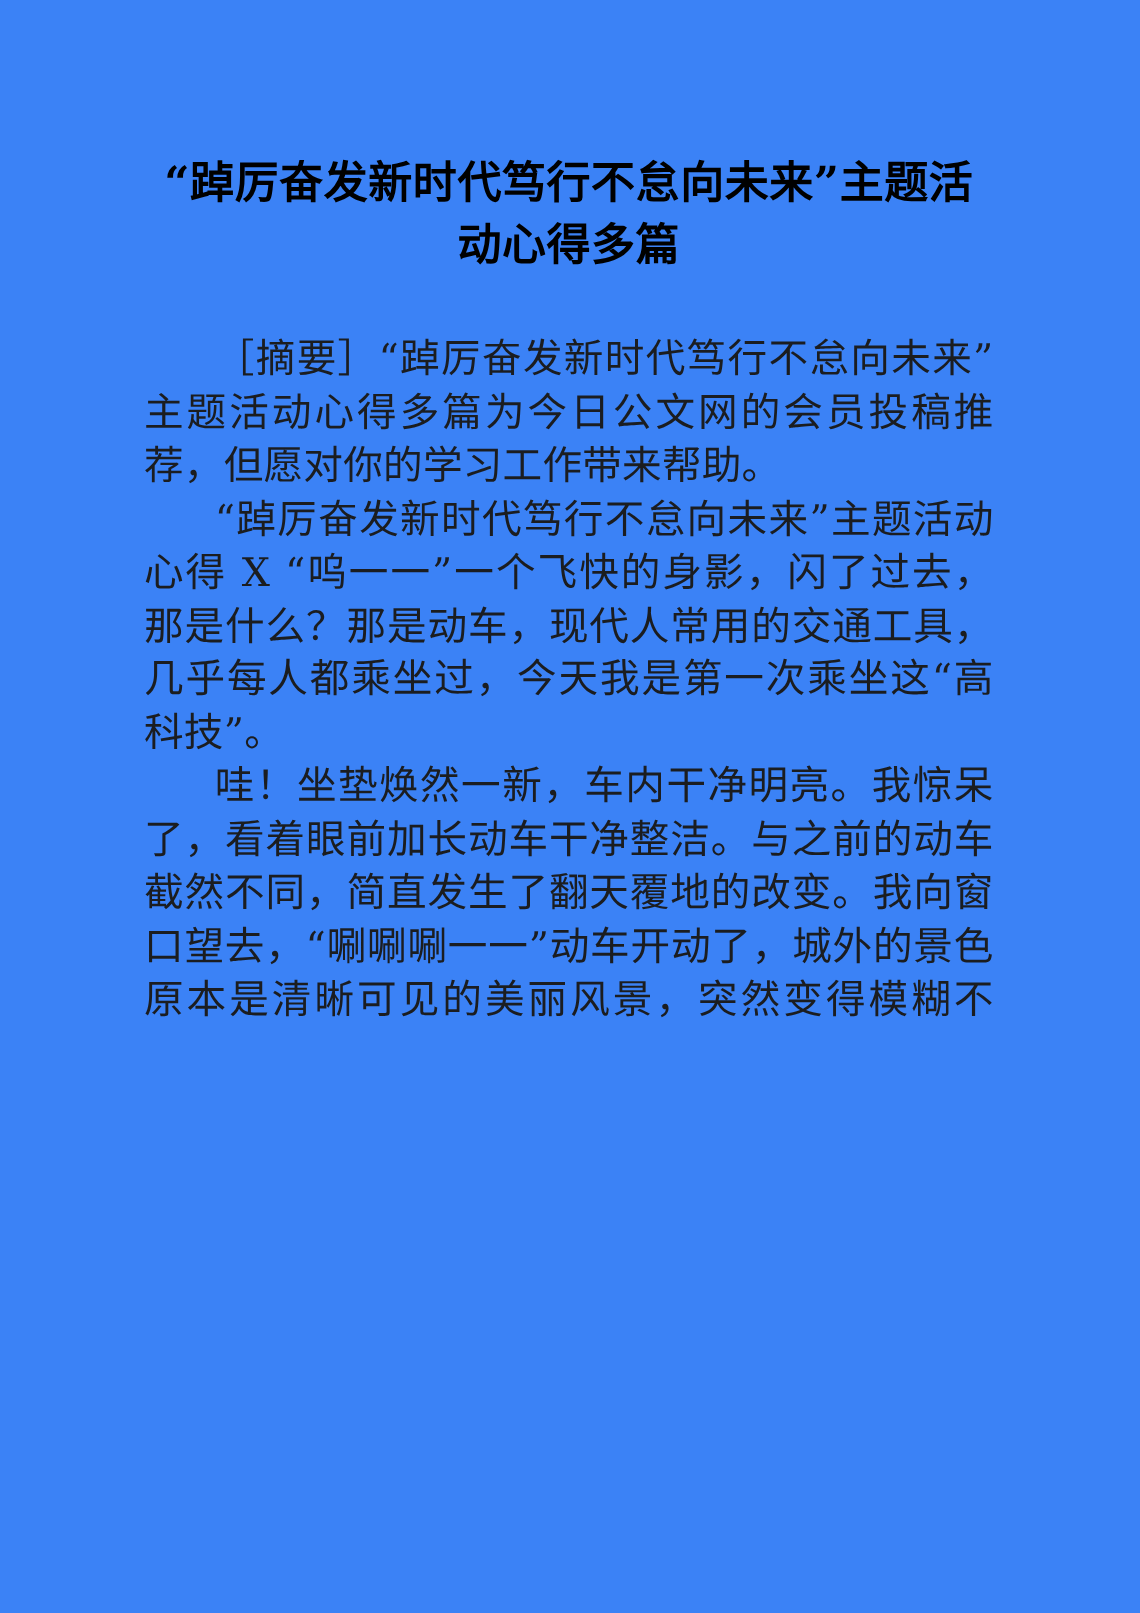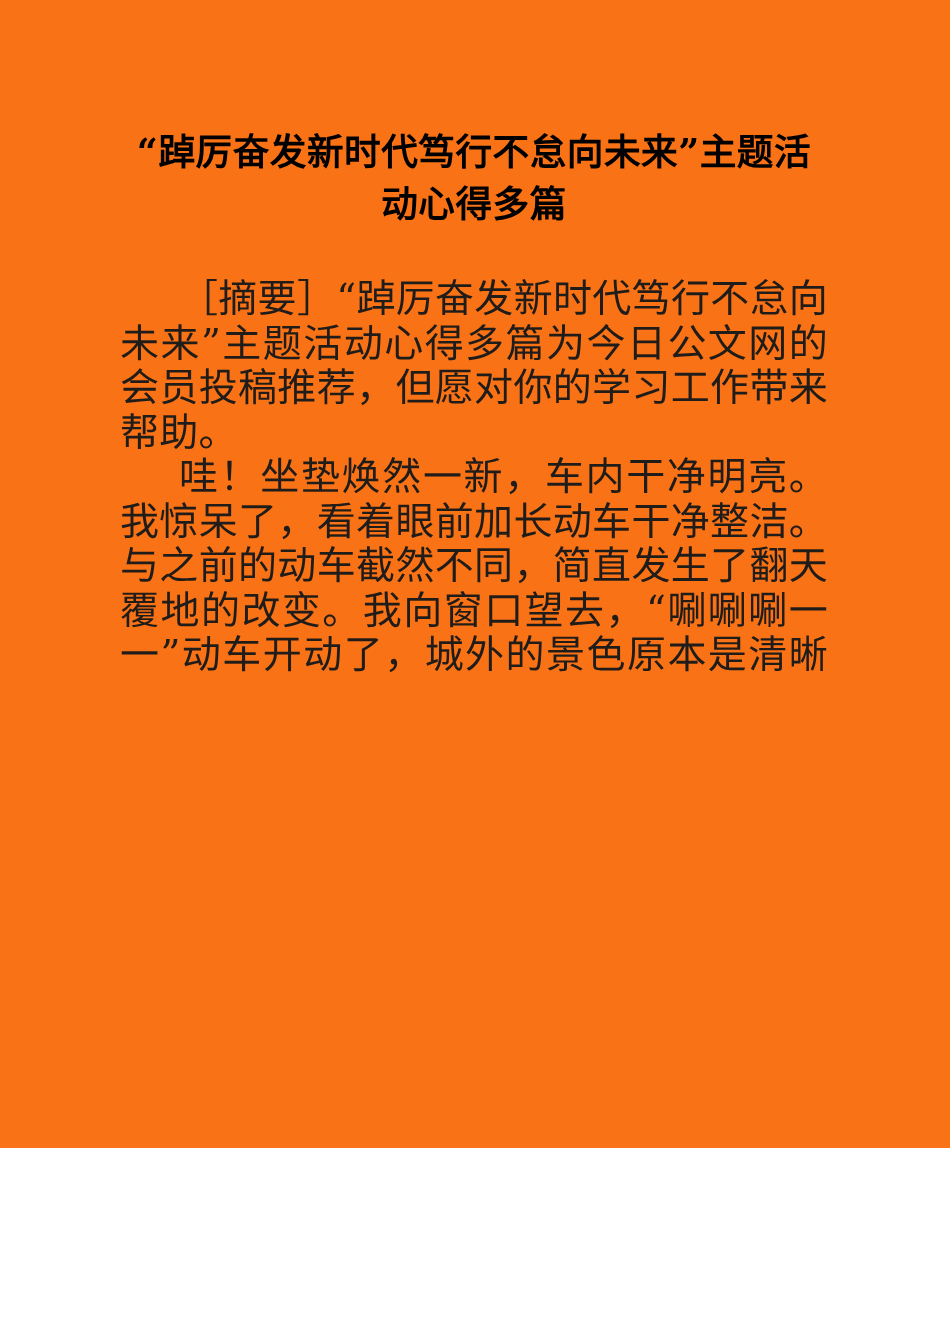--- a/index.html
+++ b/index.html
@@ -8,22 +8,22 @@
     padding: 0;
     background: #ffffff;
   }
   body {
     font-family: "DejaVu Sans", sans-serif;
   }
 
   .page {
     position: relative;
     width: 950px;
-    height: 1148px;
-    background: #f97316;
+    height: 1344px;
+    background: #3b82f6;
     overflow: hidden;
     box-sizing: border-box;
   }
 
   .content {
     position: absolute;
     left: 120px;
     top: 0;
     width: 708px;
   }
@@ -46,21 +46,21 @@
 
   
   .body-block {
     margin-top: 47px;
   }
 
   .para {
     margin: 0;
     font-family: "DejaVu Serif", "Liberation Serif", serif;
     font-weight: 400;
-    font-size: 39px;
+    font-size: 33px;
     line-height: 44.5px;
     color: #1a1a1a;
     text-align: justify;
     text-justify: inter-character;
     text-indent: 59px;          
     letter-spacing: 0.2px;
     word-break: break-all;
     
     -webkit-text-stroke: 0px;
     opacity: 0.97;
@@ -81,19 +81,20 @@
 
 <div class="page">
   <div class="content">
 
     <h1 class="doc-title">“踔厉奋发新时代笃行不怠向未来”主题活动心得多篇</h1>
 
     <div class="body-block">
 
       <p class="para">［摘要］“踔厉奋发新时代笃行不怠向未来”主题活动心得多篇为今日公文网的会员投稿推荐，但愿对你的学习工作带来帮助。</p>
 
+      <p class="para">“踔厉奋发新时代笃行不怠向未来”主题活动心得 X “呜一一”一个飞快的身影，闪了过去，那是什么？那是动车，现代人常用的交通工具，几乎每人都乘坐过，今天我是第一次乘坐这“高科技”。</p>
 
 
       <p class="para clipped">哇！坐垫焕然一新，车内干净明亮。我惊呆了，看着眼前加长动车干净整洁。与之前的动车截然不同，简直发生了翻天覆地的改变。我向窗口望去，“唰唰唰一一”动车开动了，城外的景色原本是清晰可见的美丽风景，突然变得模糊不清，连人</p>
 
     </div>
   </div>
 </div>
 
 </body></html>

